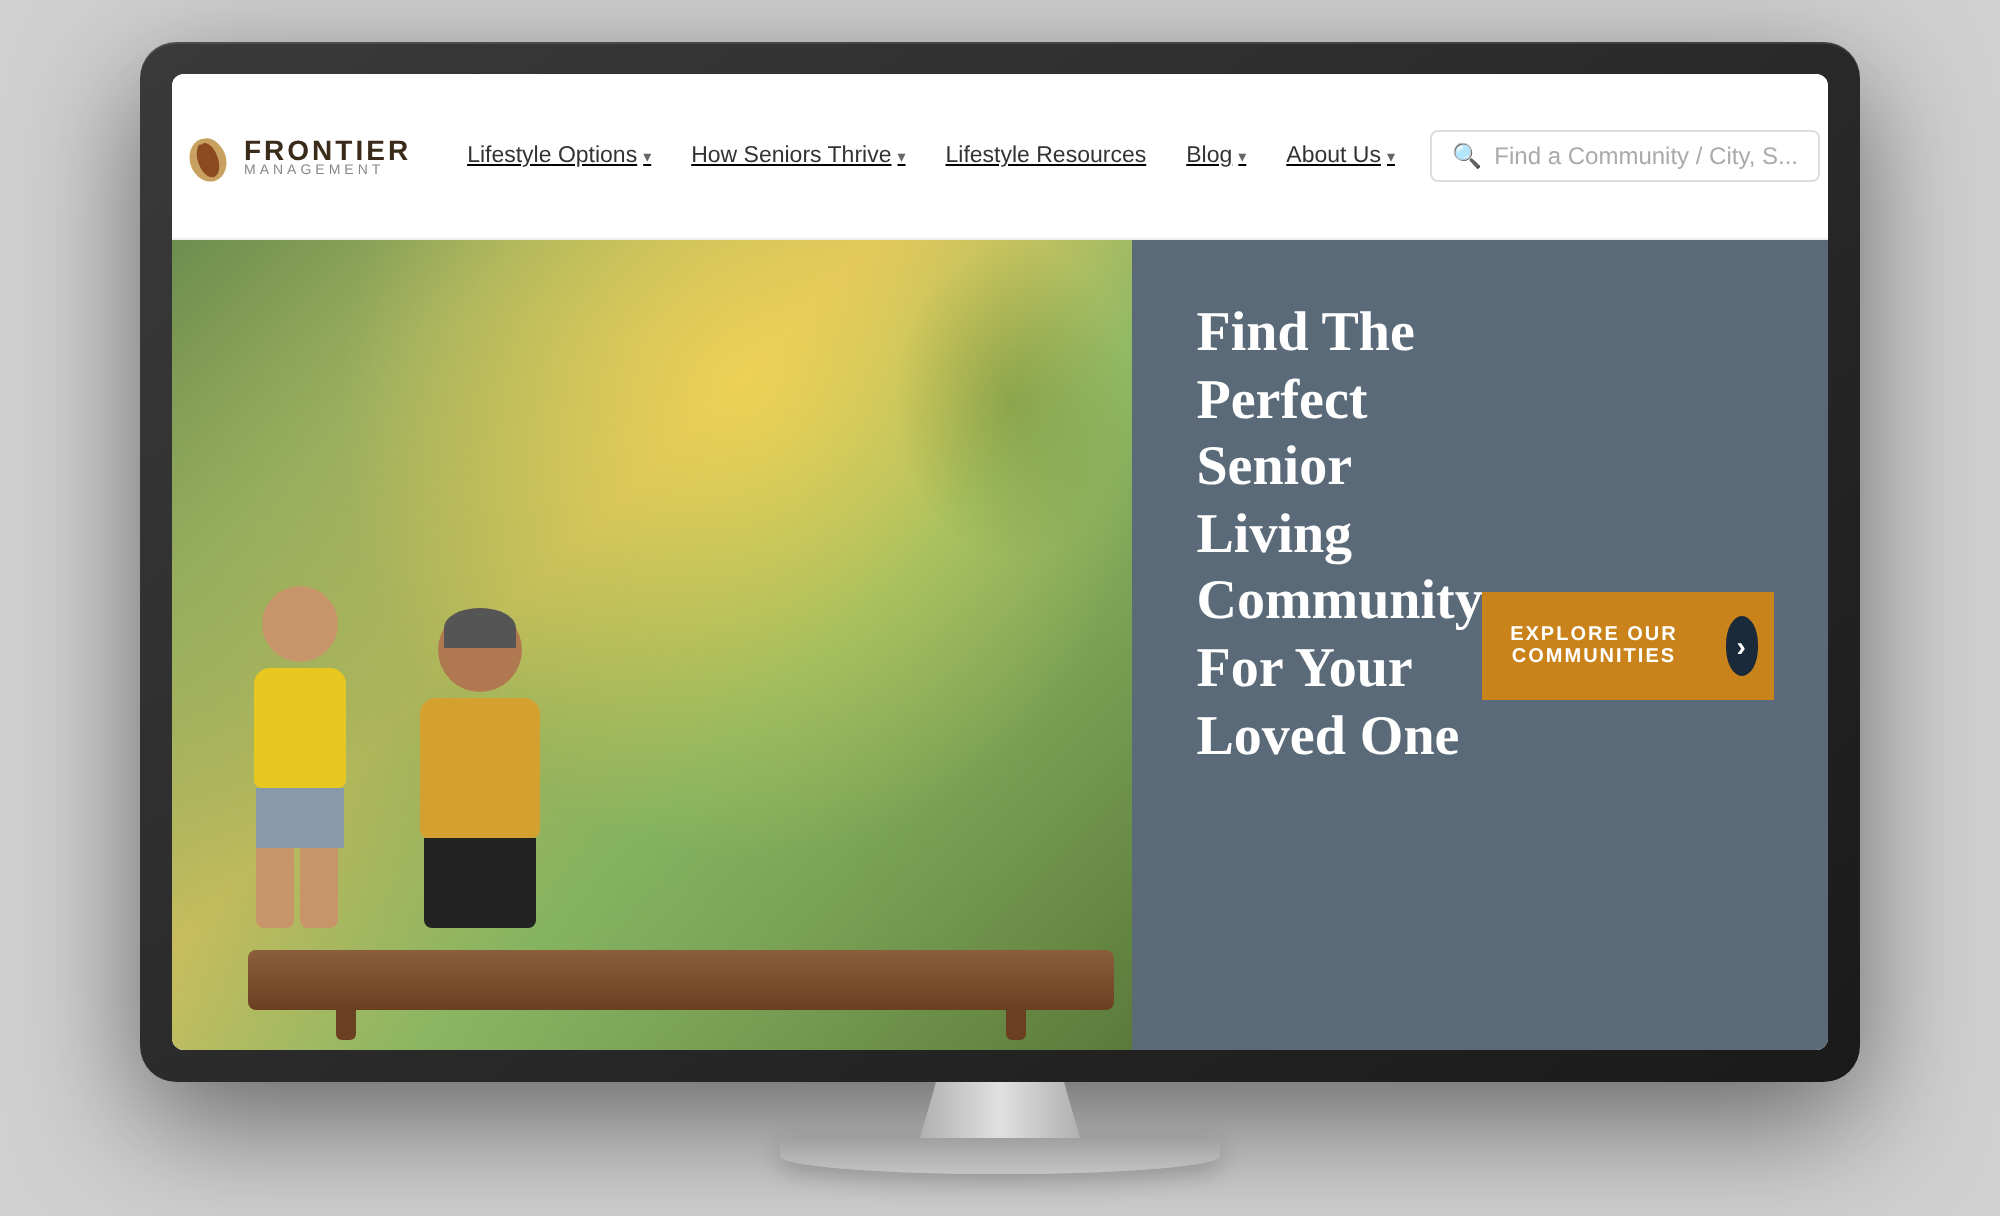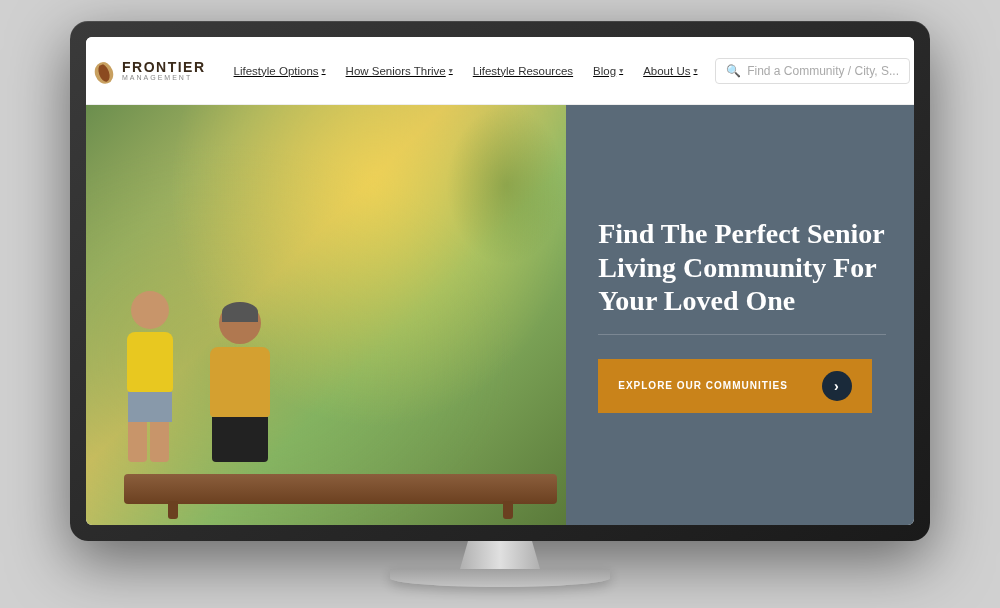--- a/index.html
+++ b/index.html
@@ -69,21 +69,21 @@
     
     .website {
       width: 100%;
       height: 100%;
       display: flex;
       flex-direction: column;
     }
 
     
     .navbar {
-      height: 68px;
+      height: 83px;
       background: #fff;
       display: flex;
       align-items: center;
       padding: 0 4px;
       border-bottom: 1px solid #eee;
       flex-shrink: 0;
       gap: 0;
     }
 
     .logo-area {
@@ -318,22 +318,22 @@
       background: #222;
       margin: 0 auto;
       border-radius: 0 0 4px 4px;
     }
 
     
     .hero-content {
       flex: 1;
       background: #5a6a78;
       display: flex;
-      flex-direction: column;
-      justify-content: center;
+      flex-direction: row;
+      justify-content: space-between;
       padding: 30px 28px 30px 32px;
       position: relative;
       overflow: hidden;
     }
 
     .hero-title {
       font-size: 28px;
       font-weight: 900;
       color: #fff;
       line-height: 1.2;
@@ -359,30 +359,30 @@
     .hero-cta {
       display: flex;
       align-items: center;
       gap: 0;
       width: fit-content;
     }
 
     .cta-button {
       background: #c9831a;
       color: #fff;
-      padding: 12px 20px;
+      padding: 12px 8px;
       font-size: 10px;
       font-weight: 700;
       letter-spacing: 1px;
       text-transform: uppercase;
       border: none;
       cursor: pointer;
       display: flex;
       align-items: center;
-      gap: 28px;
+      gap: 12px;
     }
 
     .cta-arrow {
       width: 30px;
       height: 30px;
       background: #1a2a3a;
       border-radius: 50%;
       display: flex;
       align-items: center;
       justify-content: center;

